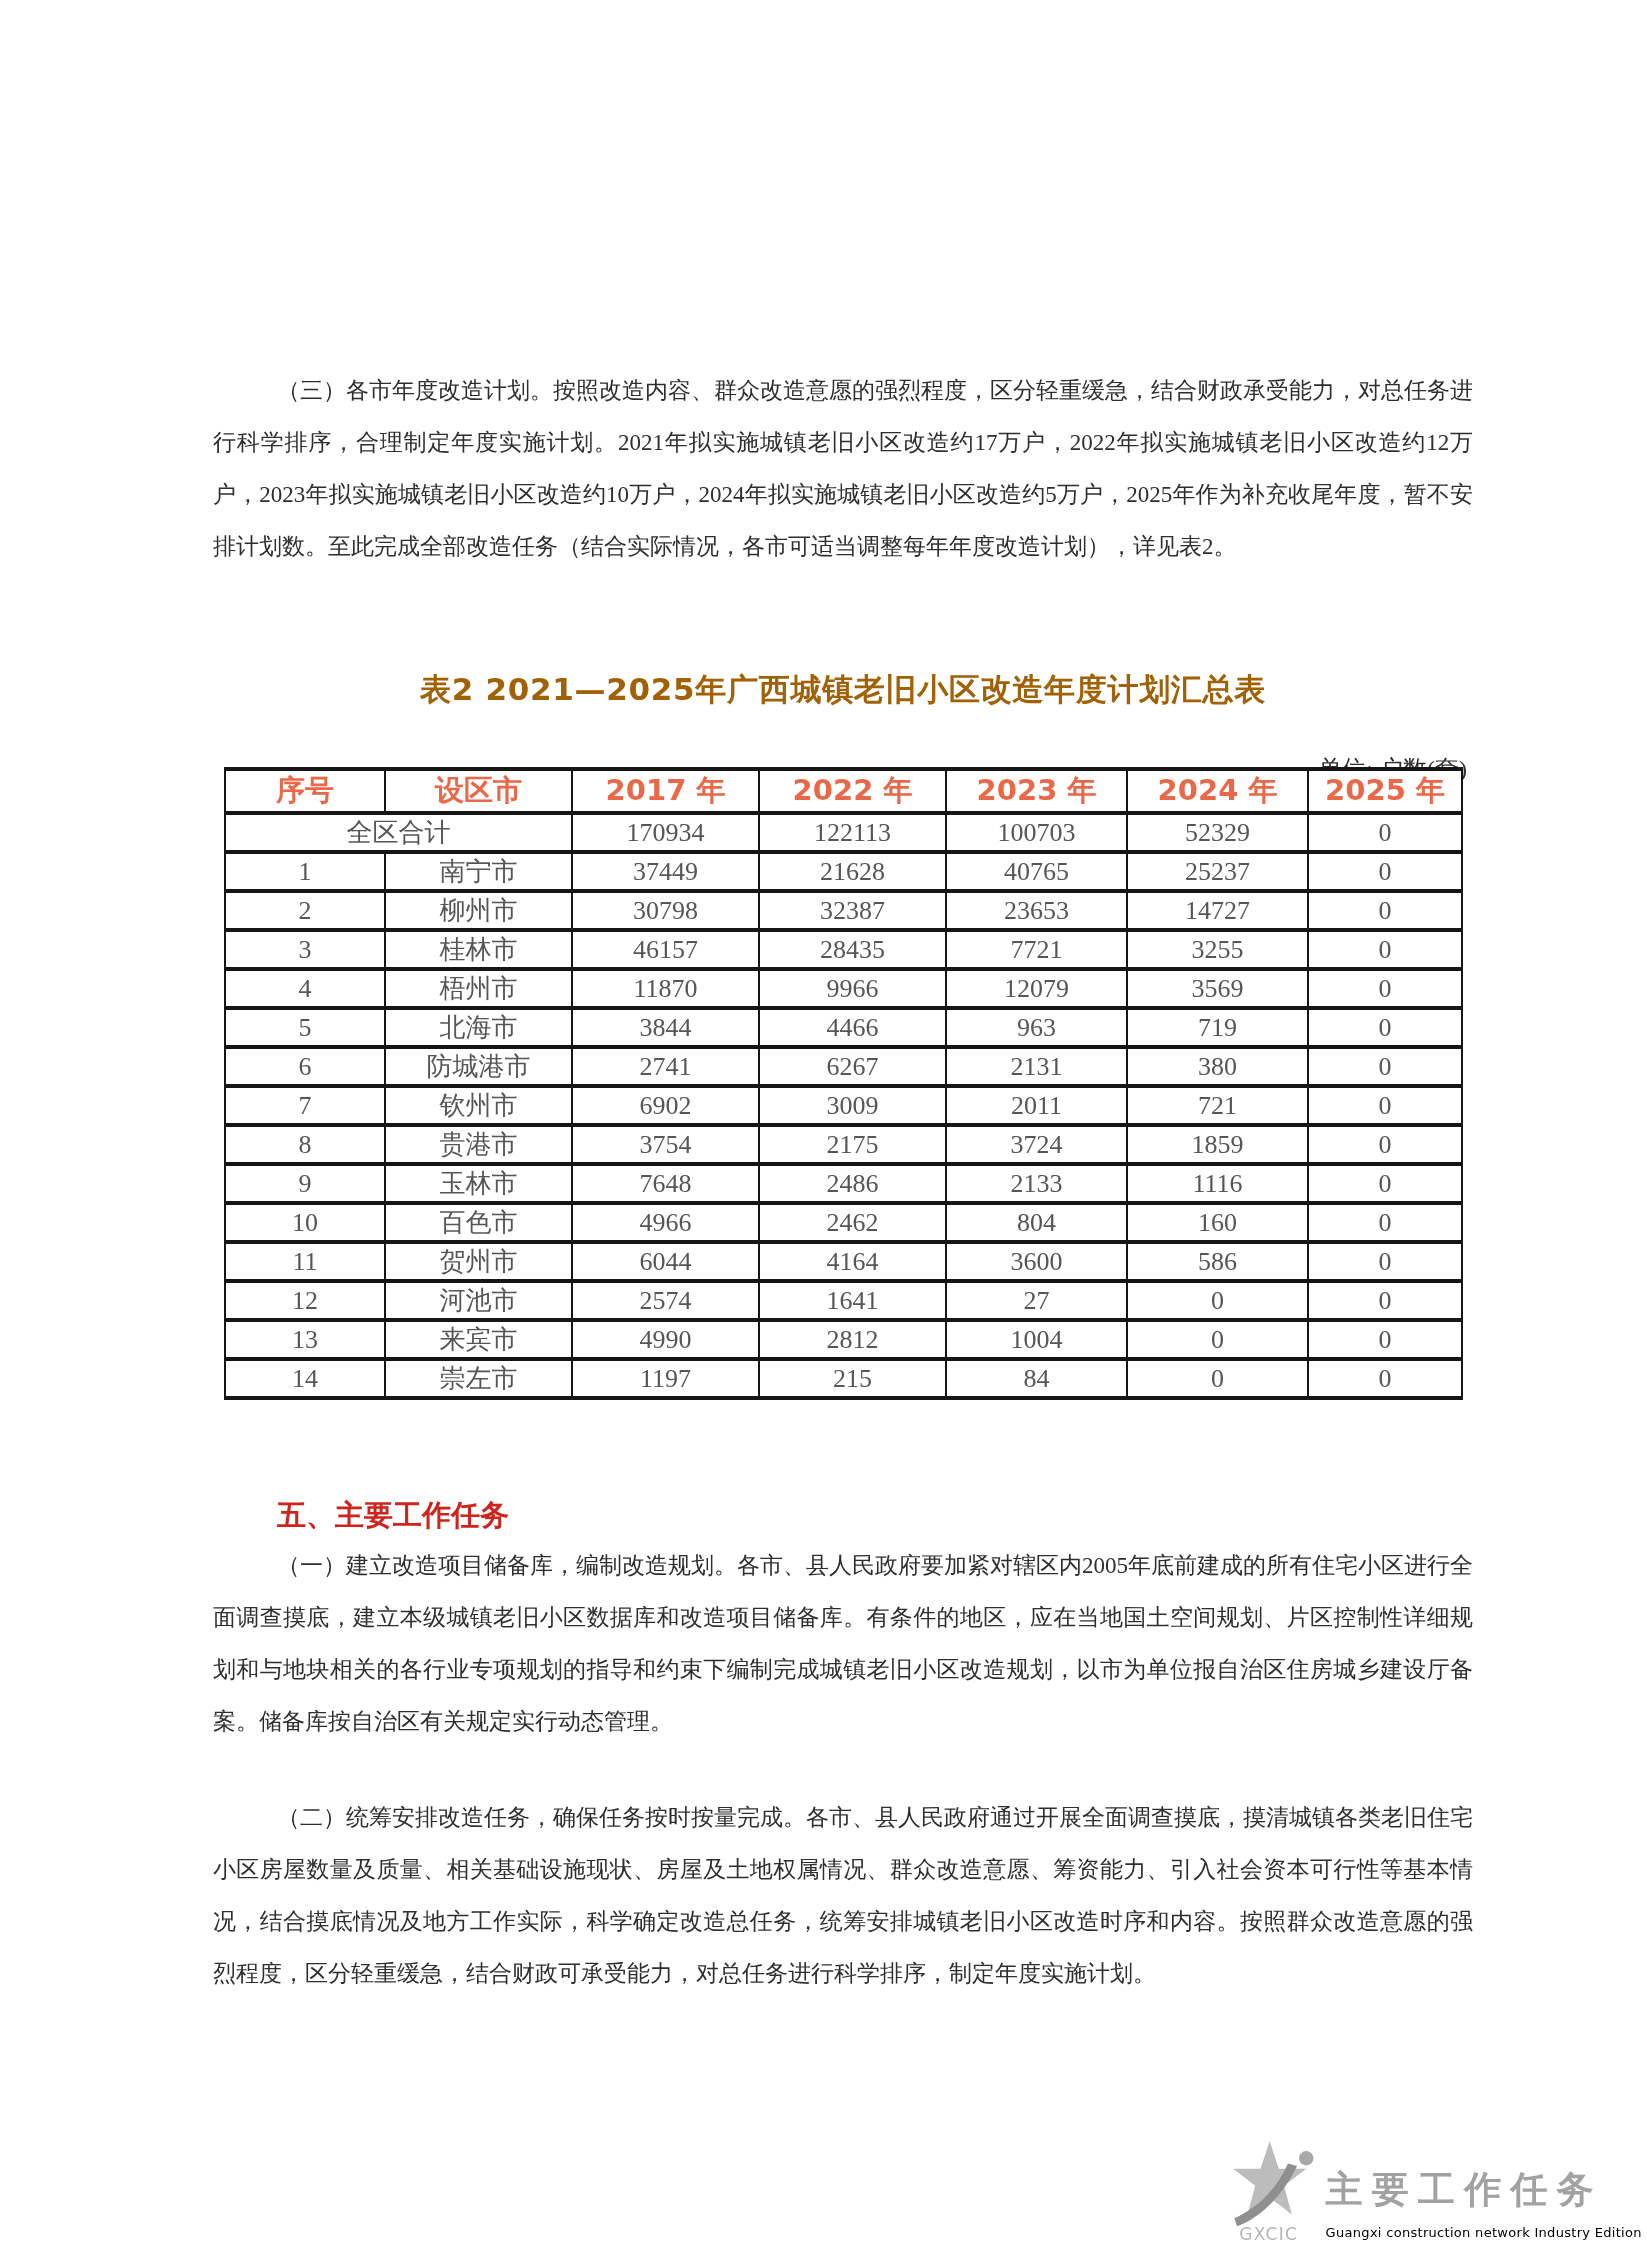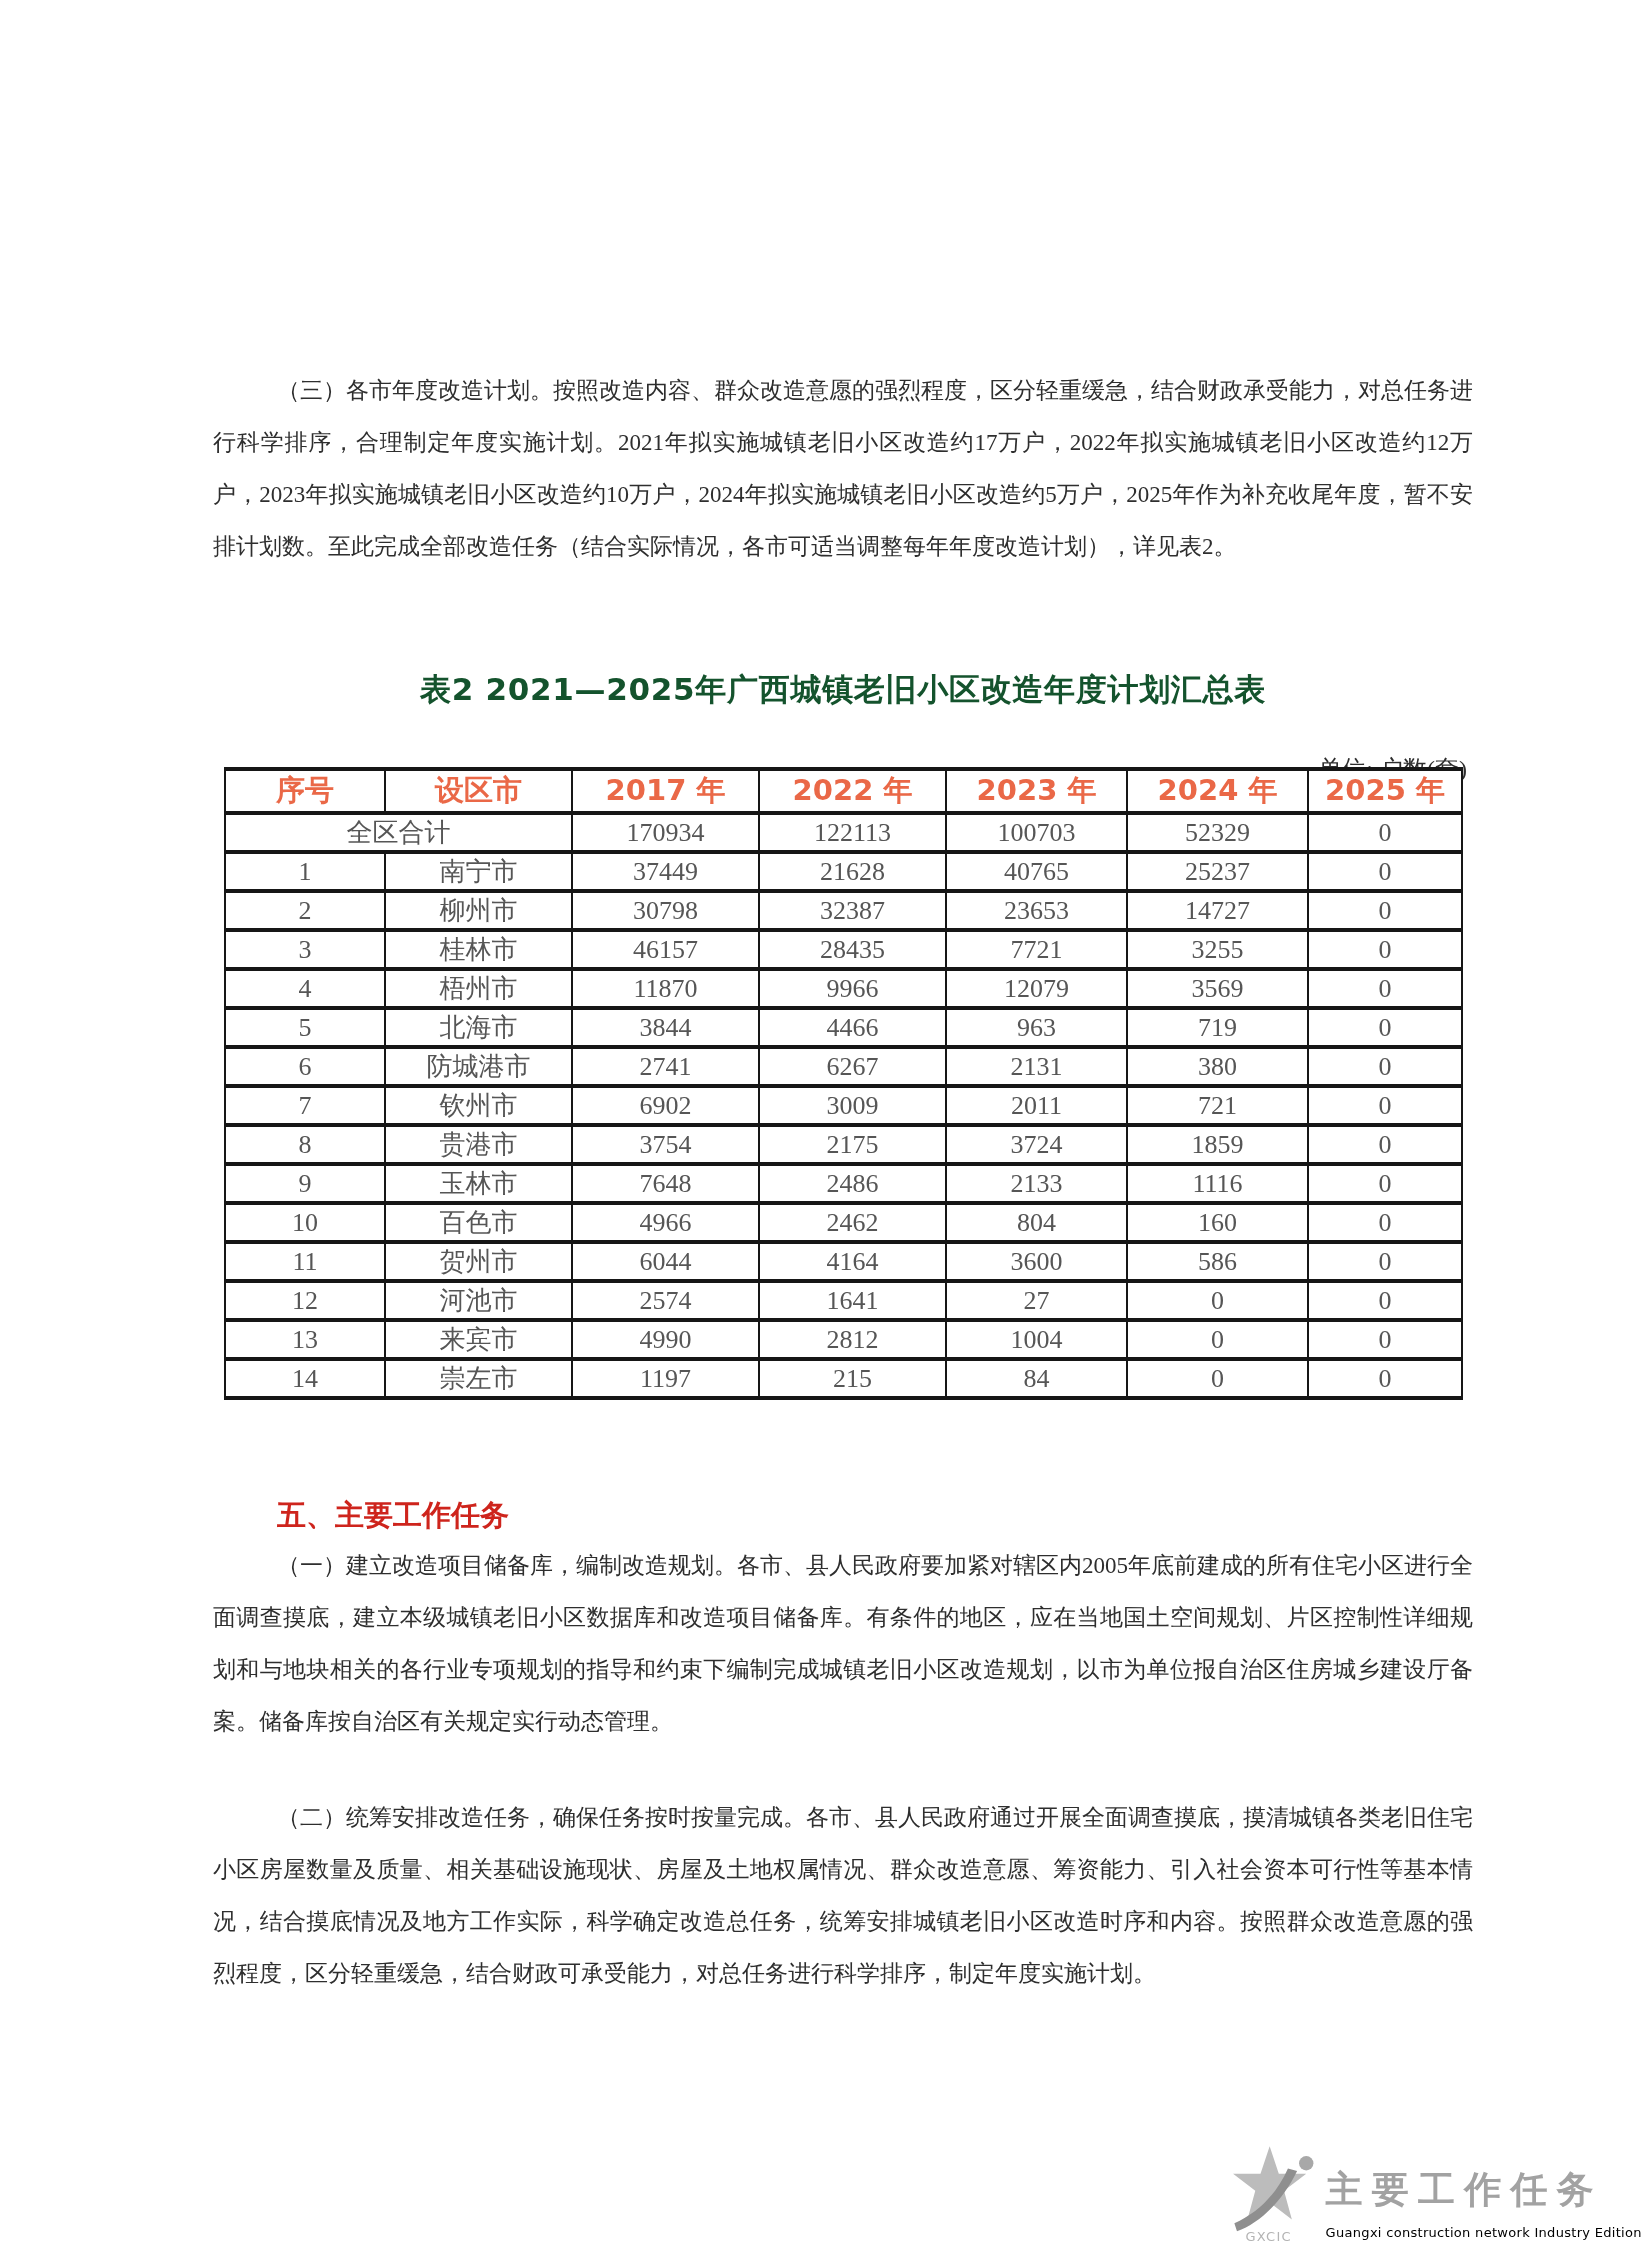--- a/index.html
+++ b/index.html
@@ -22,21 +22,21 @@
   }
   #para3 { top:365px; }
   #para1 { top:1540px; }
   #para2 { top:1792px; }
 
   .table-title {
     position:absolute; top:669px; left:213px; width:1260px;
     text-align:center;
     font-family:"DejaVu Sans","Liberation Sans",sans-serif;
     font-weight:bold; font-size:31px; letter-spacing:0.7px;
-    color:#14532d;
+    color:#a16207;
   }
   .unit-note {
     position:absolute; top:716px; left:213px; width:1254px;
     text-align:right;
     font-size:24px; color:#2e2e2e;margin-top:37px;
   }
 
   table.summary-table {
     position:absolute; top:767px; left:224px;
     width:1237px;
@@ -73,21 +73,21 @@
     text-align:right;
   }
 
   .footer-logo {
     position:absolute; right:5.2px; bottom:6.5px;
     display:flex; align-items:flex-end; gap:7.9px;
   }
   .star-wrap { display:flex; flex-direction:column; align-items:center; }
   .gxcic {
     font-family:"DejaVu Sans","Liberation Sans",sans-serif;
-    font-size:13px; letter-spacing:1.3px;
+    font-size:17px; letter-spacing:1.3px;
     color:#b4b4b4; margin-top:-10.5px;
   }
   .brand-col { display:flex; flex-direction:column; padding-bottom:3.9px; }
   .brand {
     font-family:"DejaVu Sans","Liberation Sans",sans-serif;
     font-size:37px; font-weight:bold;
     color:#a2a2a2; letter-spacing:9.2px;
     line-height:42px; white-space:nowrap;
   }
   .brand-sub {

